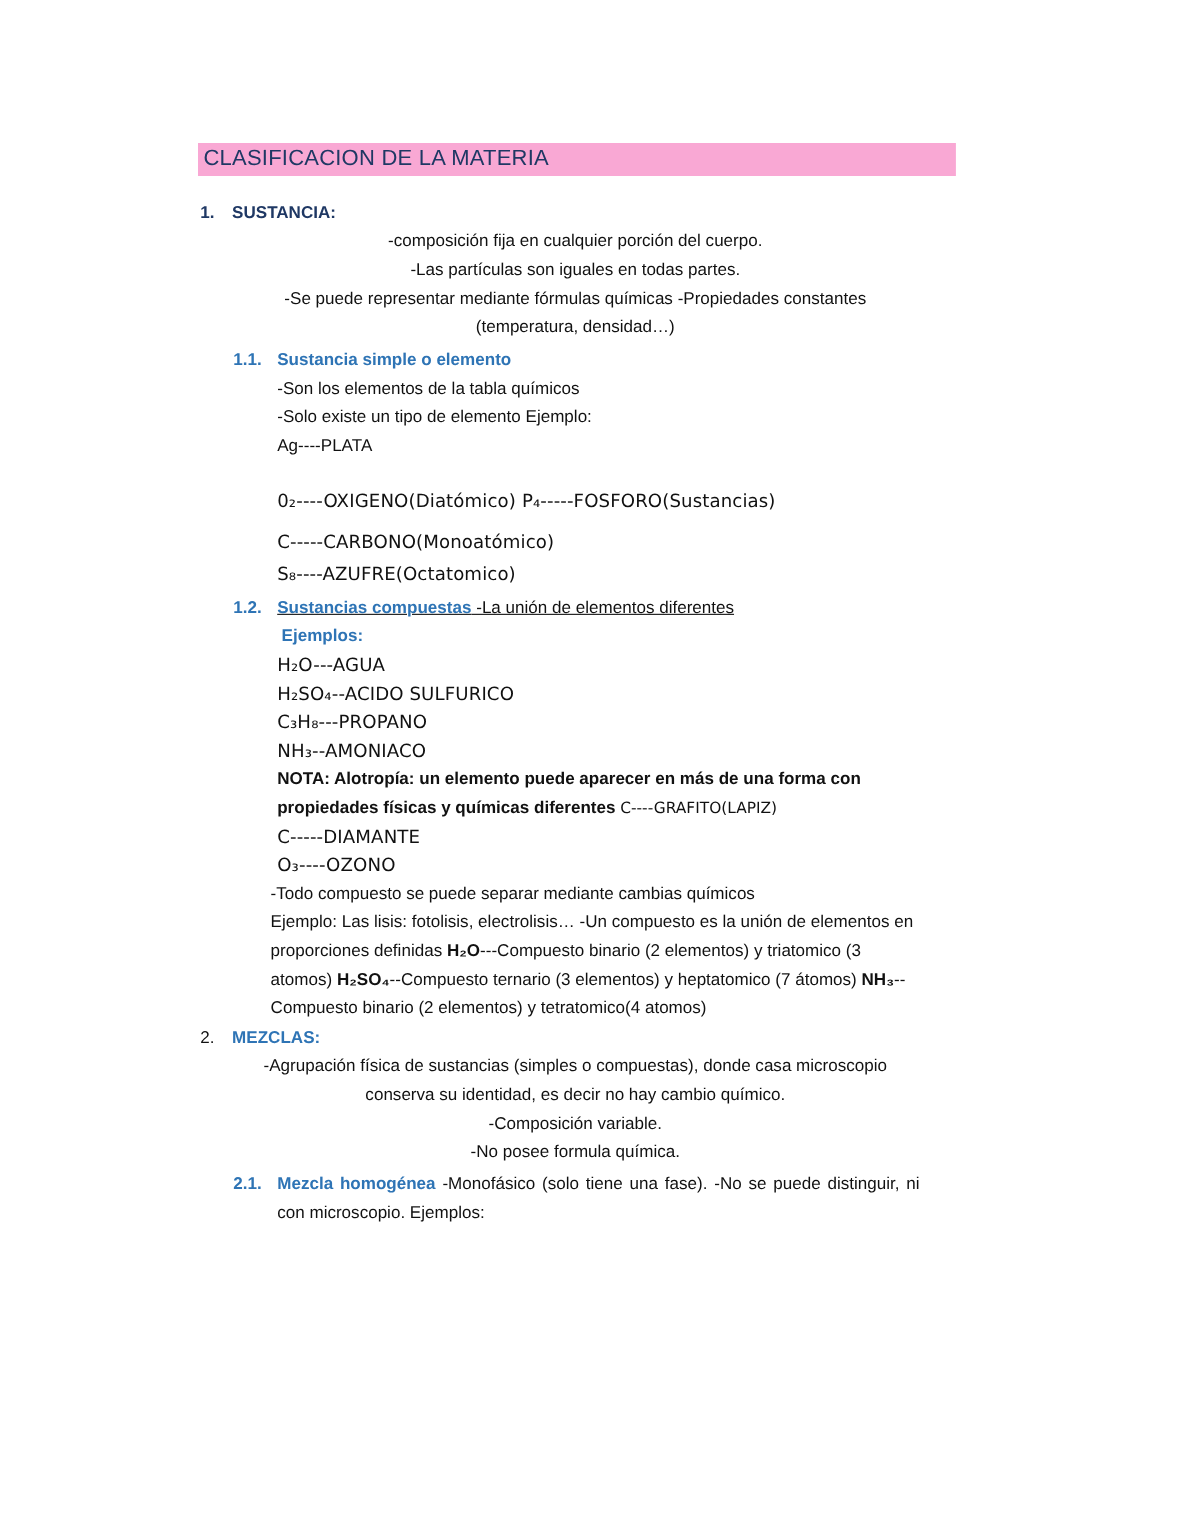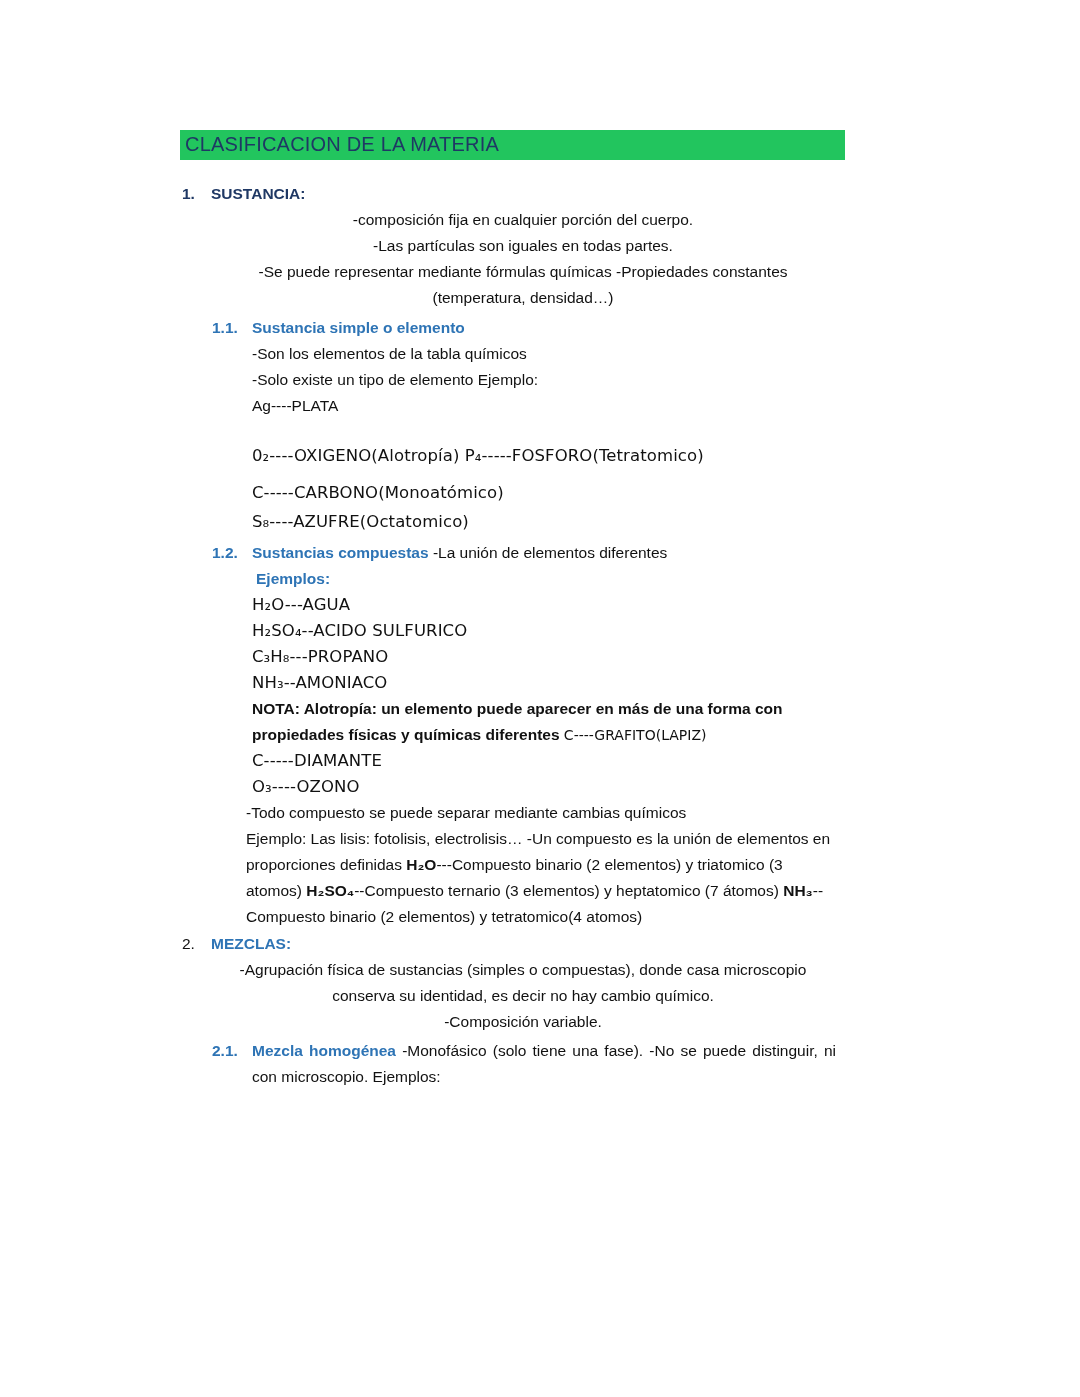--- a/index.html
+++ b/index.html
@@ -8,22 +8,22 @@
     width: 1080px;
     height: 1397px;
     background: #ffffff;
     overflow: hidden;
     font-family: "Liberation Sans", "DejaVu Sans", sans-serif;
     color: #111111;
   }
   .title-bar {
     margin: 130px 0 0 180px;
     width: 660px;
-    background: #22c55e;
-    padding: 3px 0 4px 5px;
+    background: #f9a8d4;
+    padding: 3px 24px 4px 5px;
     font-size: 20px;
     color: #1f3864;
     letter-spacing: 0.2px;
   }
   .doc-body {
     margin-left: 180px;
     width: 656px;
     padding-top: 21px;
     font-size: 15.5px;
     line-height: 26px;
@@ -63,32 +63,33 @@
   <div class="doc-body">
       <div class="blk num1"><span class="marker navy">1.</span><span class="navy">SUSTANCIA:</span></div>
       <div class="blk ind1"><span>-composición fija en cualquier porción del cuerpo.</span></div>
       <div class="blk ind1"><span>-Las partículas son iguales en todas partes.</span></div>
       <div class="blk ind1"><span>-Se puede representar mediante fórmulas químicas -Propiedades constantes (temperatura, densidad…)</span></div>
       <div class="blk num2" style="margin-top: 4px;"><span class="marker blue">1.1.</span><span class="blue">Sustancia simple o elemento</span></div>
       <div class="blk ind2"><span>-Son los elementos de la tabla químicos</span></div>
       <div class="blk ind2"><span>-Solo existe un tipo de elemento Ejemplo:</span></div>
       <div class="blk ind2"><span>Ag----PLATA</span></div>
       <div class="spacer" style="height: 24px;"></div>
-      <div class="blk ind2 formula"><span>0₂----OXIGENO(Alotropía) P₄-----FOSFORO(Tetratomico)</span></div>
+      <div class="blk ind2 formula"><span>0₂----OXIGENO(Diatómico) P₄-----FOSFORO(Sustancias)</span></div>
       <div class="blk ind2 formula" style="margin-top: 11px;"><span>C-----CARBONO(Monoatómico)</span></div>
       <div class="blk ind2 formula" style="margin-top: 3px;"><span>S₈----AZUFRE(Octatomico)</span></div>
-      <div class="blk num2" style="margin-top: 5px;"><span class="marker blue">1.2.</span><span class="blue">Sustancias compuestas</span><span> -La unión de elementos diferentes</span></div>
+      <div class="blk num2" style="margin-top: 5px; text-decoration: underline;"><span class="marker blue">1.2.</span><span class="blue">Sustancias compuestas</span><span> -La unión de elementos diferentes</span></div>
       <div class="blk ind2x"><span class="blue">Ejemplos:</span></div>
       <div class="blk ind2 formula"><span>H₂O---AGUA</span></div>
       <div class="blk ind2 formula"><span>H₂SO₄--ACIDO SULFURICO</span></div>
       <div class="blk ind2 formula"><span>C₃H₈---PROPANO</span></div>
       <div class="blk ind2 formula"><span>NH₃--AMONIACO</span></div>
       <div class="blk ind2"><span class="bold">NOTA: Alotropía: un elemento puede aparecer en más de una forma con propiedades físicas y químicas diferentes</span><span>  </span><span class="formula-inline">C----GRAFITO(LAPIZ)</span></div>
       <div class="blk ind2 formula"><span>C-----DIAMANTE</span></div>
       <div class="blk ind2 formula"><span>O₃----OZONO</span></div>
       <div class="blk ind2c"><span>-Todo compuesto se puede separar mediante cambias químicos</span></div>
       <div class="blk ind2c"><span>Ejemplo: Las lisis: fotolisis, electrolisis… -Un compuesto es la unión de elementos en proporciones definidas </span><span class="bold">H₂O</span><span>---Compuesto binario (2 elementos) y triatomico (3 atomos) </span><span class="bold">H₂SO₄</span><span>--Compuesto ternario (3 elementos) y heptatomico (7 átomos) </span><span class="bold">NH₃</span><span>--Compuesto binario (2 elementos) y tetratomico(4 atomos)</span></div>
       <div class="blk num1" style="margin-top: 1px;"><span class="marker">2.</span><span class="blue">MEZCLAS:</span></div>
       <div class="blk ind1"><span>-Agrupación física de sustancias (simples o compuestas), donde casa microscopio conserva su identidad, es decir no hay cambio químico.</span></div>
       <div class="blk ind1"><span>-Composición variable.</span></div>
+      <div class="blk ind1"><span>-No posee formula química.</span></div>
       <div class="blk num2 justify" style="margin-top: 3px;"><span class="marker blue">2.1.</span><span class="blue">Mezcla homogénea</span><span> -Monofásico (solo tiene una fase). -No se puede distinguir, ni con microscopio. Ejemplos:</span></div>
     </div>
 </div>
 
 </body></html>

